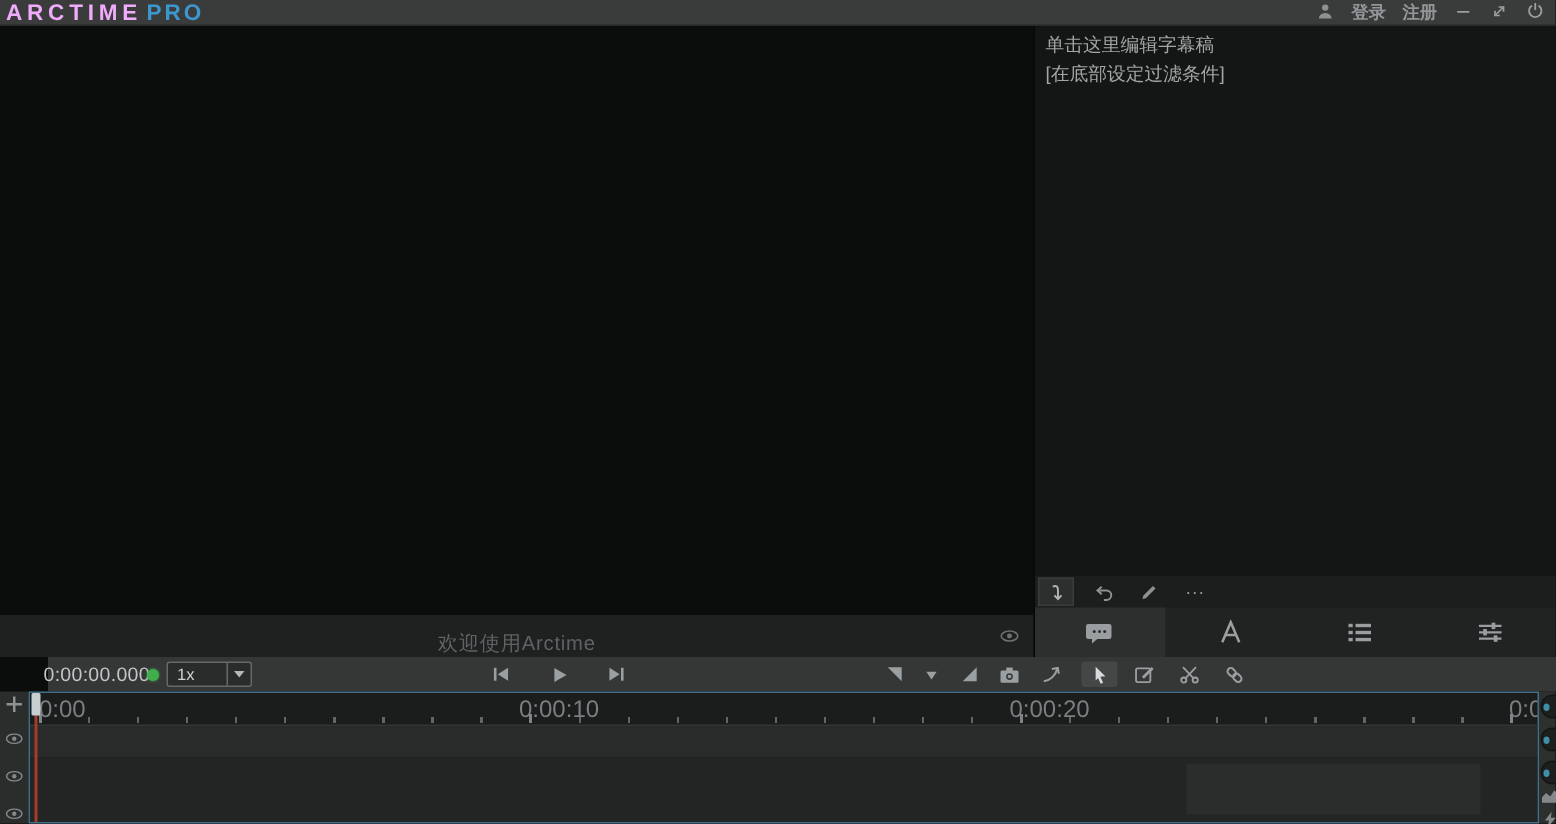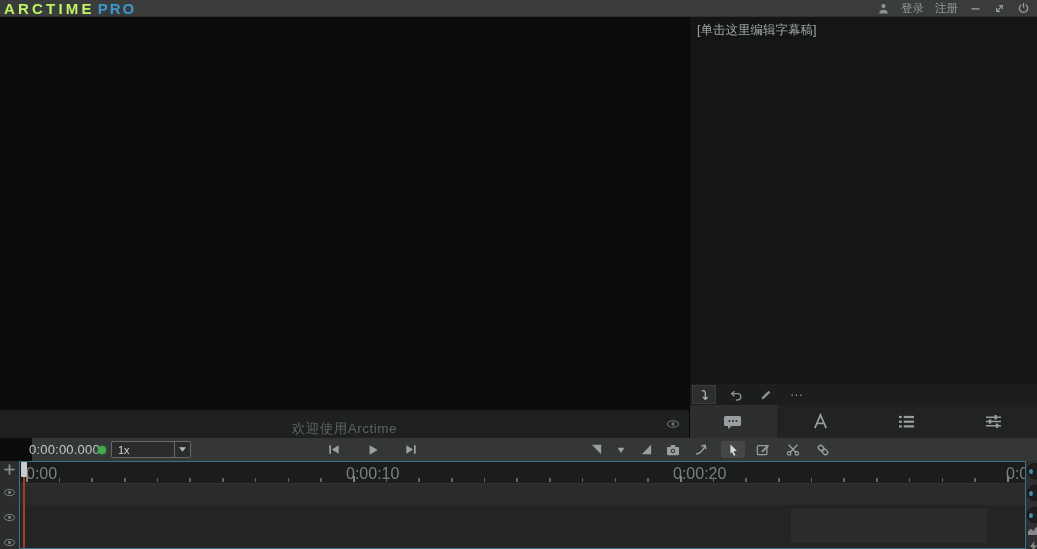--- a/index.html
+++ b/index.html
@@ -4,26 +4,26 @@
 <style>
   * { margin:0; padding:0; box-sizing:border-box; }
   html,body { width:1037px; height:549px; overflow:hidden; background:#0b0c0c;
               font-family:"Liberation Sans", sans-serif; -webkit-font-smoothing:antialiased; }
   svg { display:block; }
 
   
   .menubar { position:absolute; left:0; top:0; width:1037px; height:17px; background:#3a3c3c;
              display:flex; align-items:center; border-bottom:1px solid #2e3030; z-index:30; }
   .logo { display:flex; align-items:baseline; margin-left:4px; white-space:nowrap; }
-  .logo-arctime { font-size:15px; font-weight:600; letter-spacing:3.2px; color:#bef264; }
+  .logo-arctime { font-size:15px; font-weight:600; letter-spacing:3.2px; color:#f0abfc; }
   .logo-pro { font-size:15px; font-weight:700; letter-spacing:2px; color:#3d97cf; margin-left:3px; }
   .menu-items { display:flex; gap:13px; margin-left:13px; font-size:11.5px; color:#d0d2d2; }
   .menu-item { cursor:default; white-space:nowrap; }
-  .menubar-right { margin-left:auto; display:flex; align-items:center; gap:11px;
-                   margin-right:7px; font-size:11.5px; color:#93979a; }
+  .menubar-right { margin-left:auto; display:flex; align-items:flex-start; gap:11px;
+                   margin-right:7px; font-size:11.5px; color:#93979a;font-weight:bold; }
 
   
   .preview { position:absolute; left:0; top:17px; width:689px; height:393px; background:#0b0c0c; }
   .preview-status { position:absolute; left:0; top:410px; width:689px; height:28px; background:#1f2121;
                     display:flex; align-items:flex-end; justify-content:center; }
   .welcome { font-size:13.5px; color:#5e6264; letter-spacing:0.5px; }
   .preview-eye { position:absolute; right:9px; top:8px; }
 
   
   .right-panel { position:absolute; left:689px; top:17px; width:348px; height:421px;
@@ -37,21 +37,21 @@
   .more-dots { color:#9a9e9e; font-size:12px; letter-spacing:1px; line-height:8px; padding-bottom:6px; }
   .editor-tabs { position:absolute; left:0; bottom:0; width:100%; height:33px; background:#212323; display:flex; }
   .tab { flex:1; display:flex; align-items:center; justify-content:center; }
   .tab.selected { background:#2d2f2f; }
 
   
   .transport { position:absolute; left:0; top:438px; width:1037px; height:23px; background:#353737;margin-left:32px; }
   .timecode { position:absolute; left:-3px; top:4px; font-size:13px; color:#c3c7c9; letter-spacing:0.2px; }
   .rec-dot { position:absolute; left:66px; top:8px; width:8px; height:8px; border-radius:50%;
              background:#3fae4b; box-shadow:0 0 2px #3fae4b; }
-  .speed-box { position:absolute; left:79px; top:3px; width:80px; height:17px; background:#2a2c2c;
+  .speed-box { position:absolute; left:79px; top:3px; width:57px; height:17px; background:#2a2c2c;
                border:1px solid #676969; border-radius:2px; display:flex; align-items:center; }
   .speed-label { font-size:11px; color:#cfd1d1; padding-left:6px; flex:1; }
   .speed-sep { width:1px; height:100%; background:#676969; }
   .speed-caret { width:15px; display:flex; align-items:center; justify-content:center; }
   .t-btn { position:absolute; top:3px; width:18px; height:17px; display:flex; align-items:center; justify-content:center; }
   .t-btn.selbox { background:#454747; border-radius:2px; width:24px; }
 
   
   .track-gutter { position:absolute; left:0; top:461px; width:19px; height:88px; background:#2b2d2d; }
   .gutter-item { position:absolute; left:0; width:19px; display:flex; justify-content:center; }
@@ -120,21 +120,22 @@
   <span class="preview-eye">
     <svg width="14" height="12" viewBox="0 0 16 12">
         <ellipse cx="8" cy="6" rx="6.3" ry="3.8" fill="none" stroke="#6d7173" stroke-width="1.2"></ellipse>
         <circle cx="8" cy="6" r="1.9" fill="#6d7173"></circle>
       </svg>
   </span>
 </div>
 
 <div class="right-panel">
   <div class="hints">
-    <div>[单击这里编辑字幕稿]</div>
+    <div>单击这里编辑字幕稿</div>
+    <div>[在底部设定过滤条件]</div>
   </div>
 
   <div class="editor-toolbar">
     <span class="etb-btn first selected">
       <svg width="14" height="14" viewBox="0 0 16 16" stroke="#b0b4b6" stroke-width="1.5" fill="none">
         <path d="M5.5 3.5 Q9.5 2 9.5 6 L9.5 12.5"></path>
           <polyline points="6.8,10.2 9.5,13 12.2,10.2"></polyline>
         </svg>
     </span>
     <span class="etb-btn">

